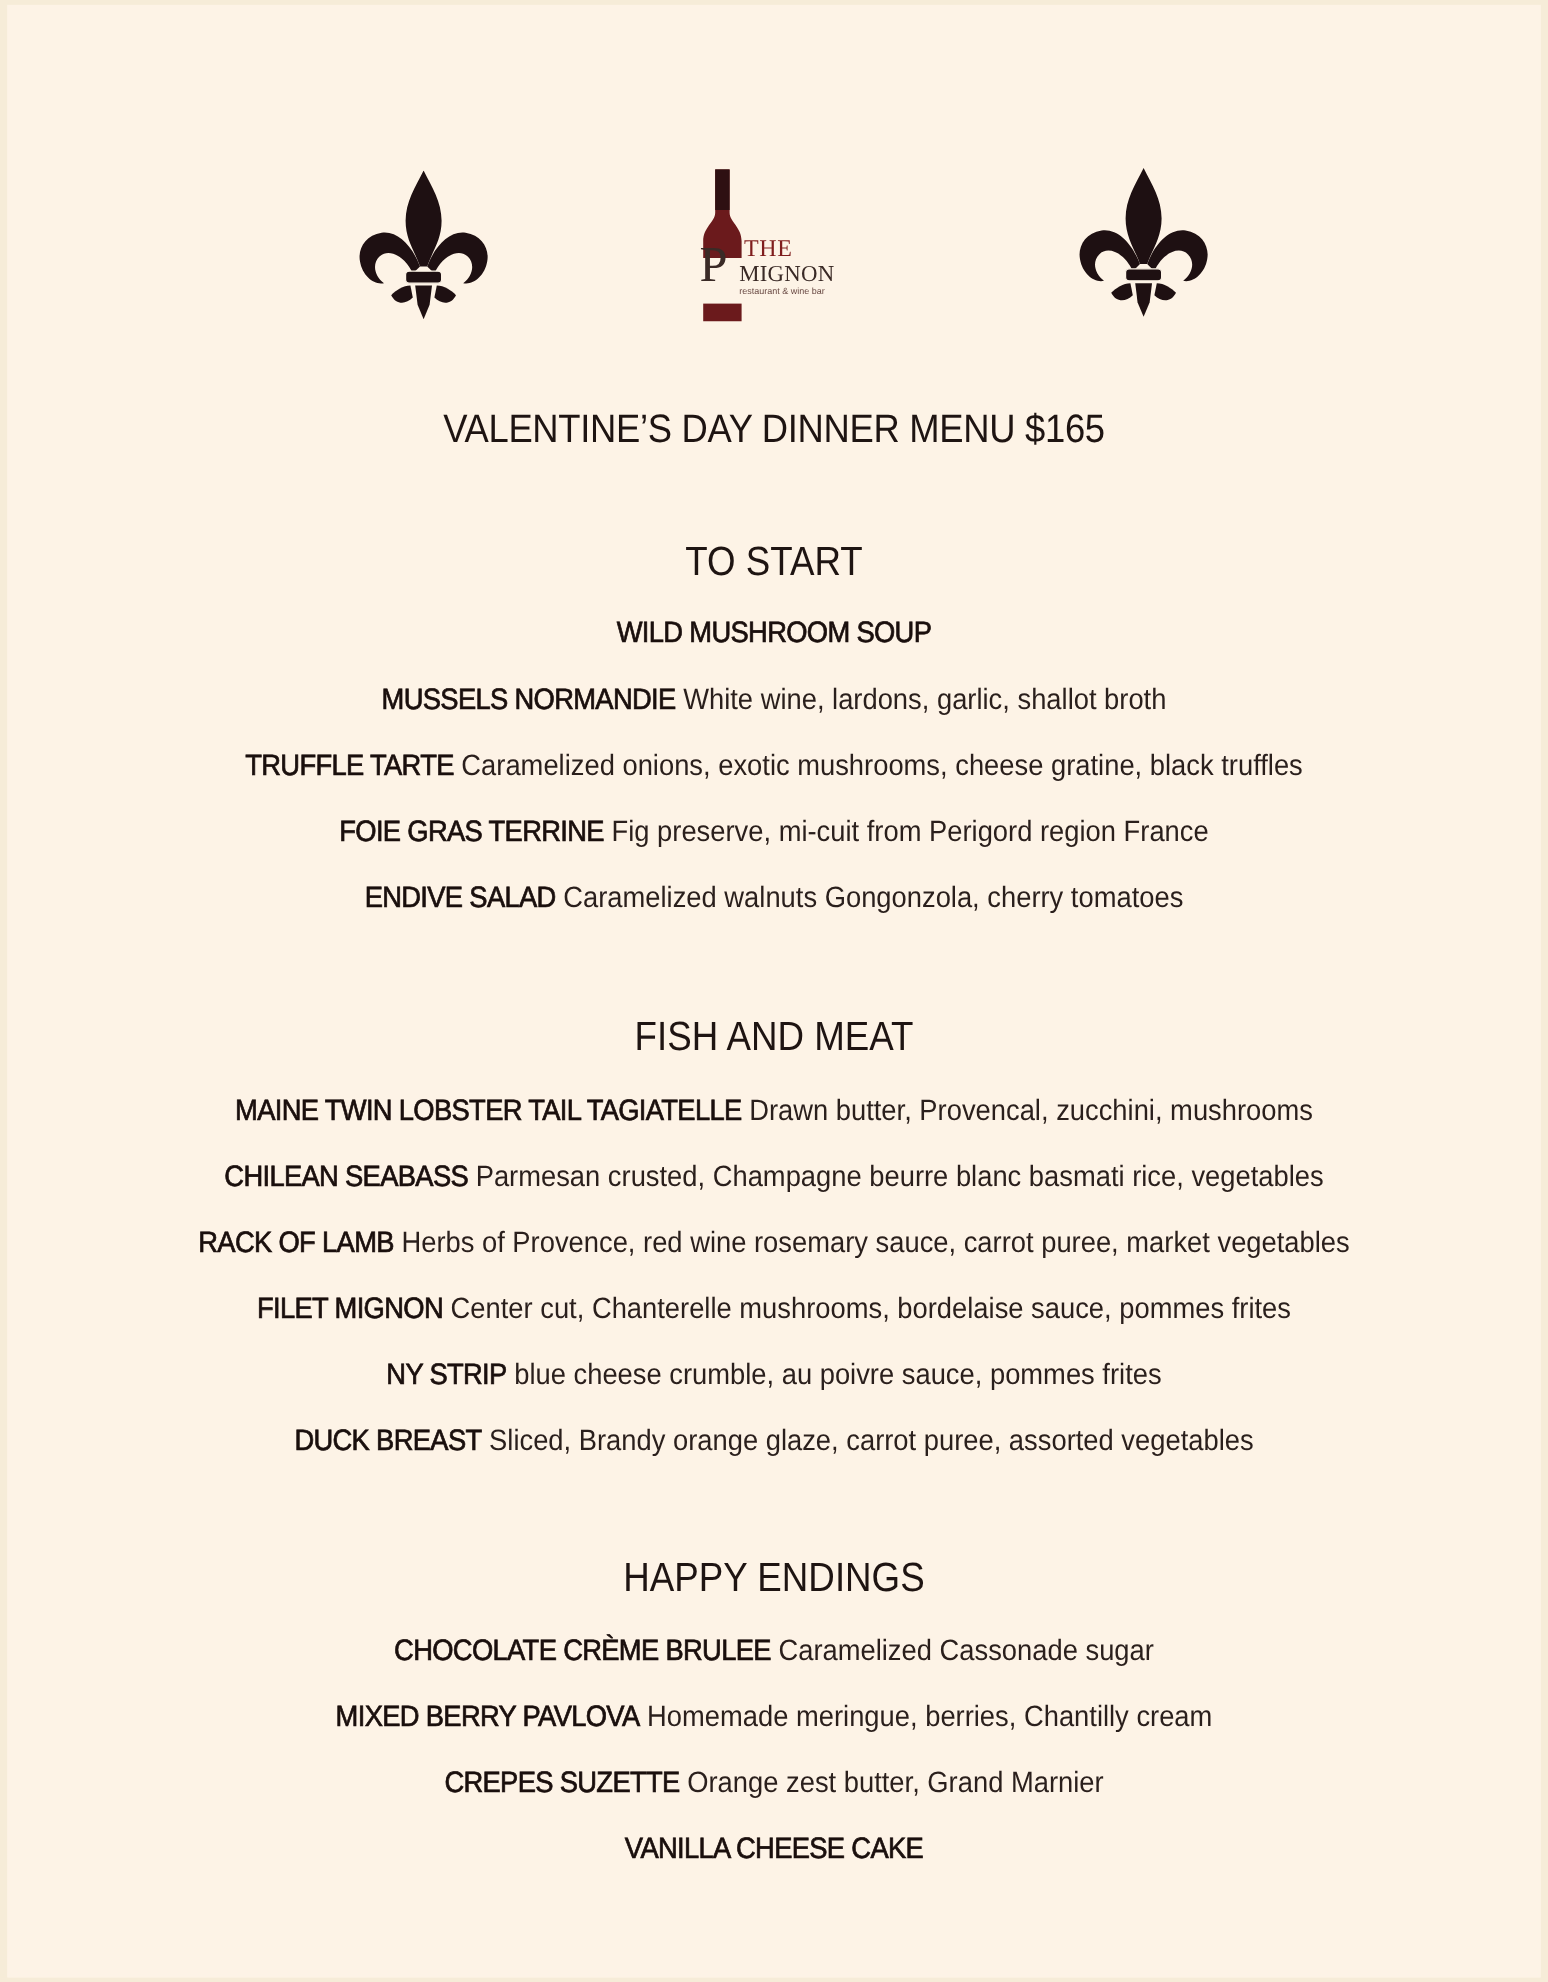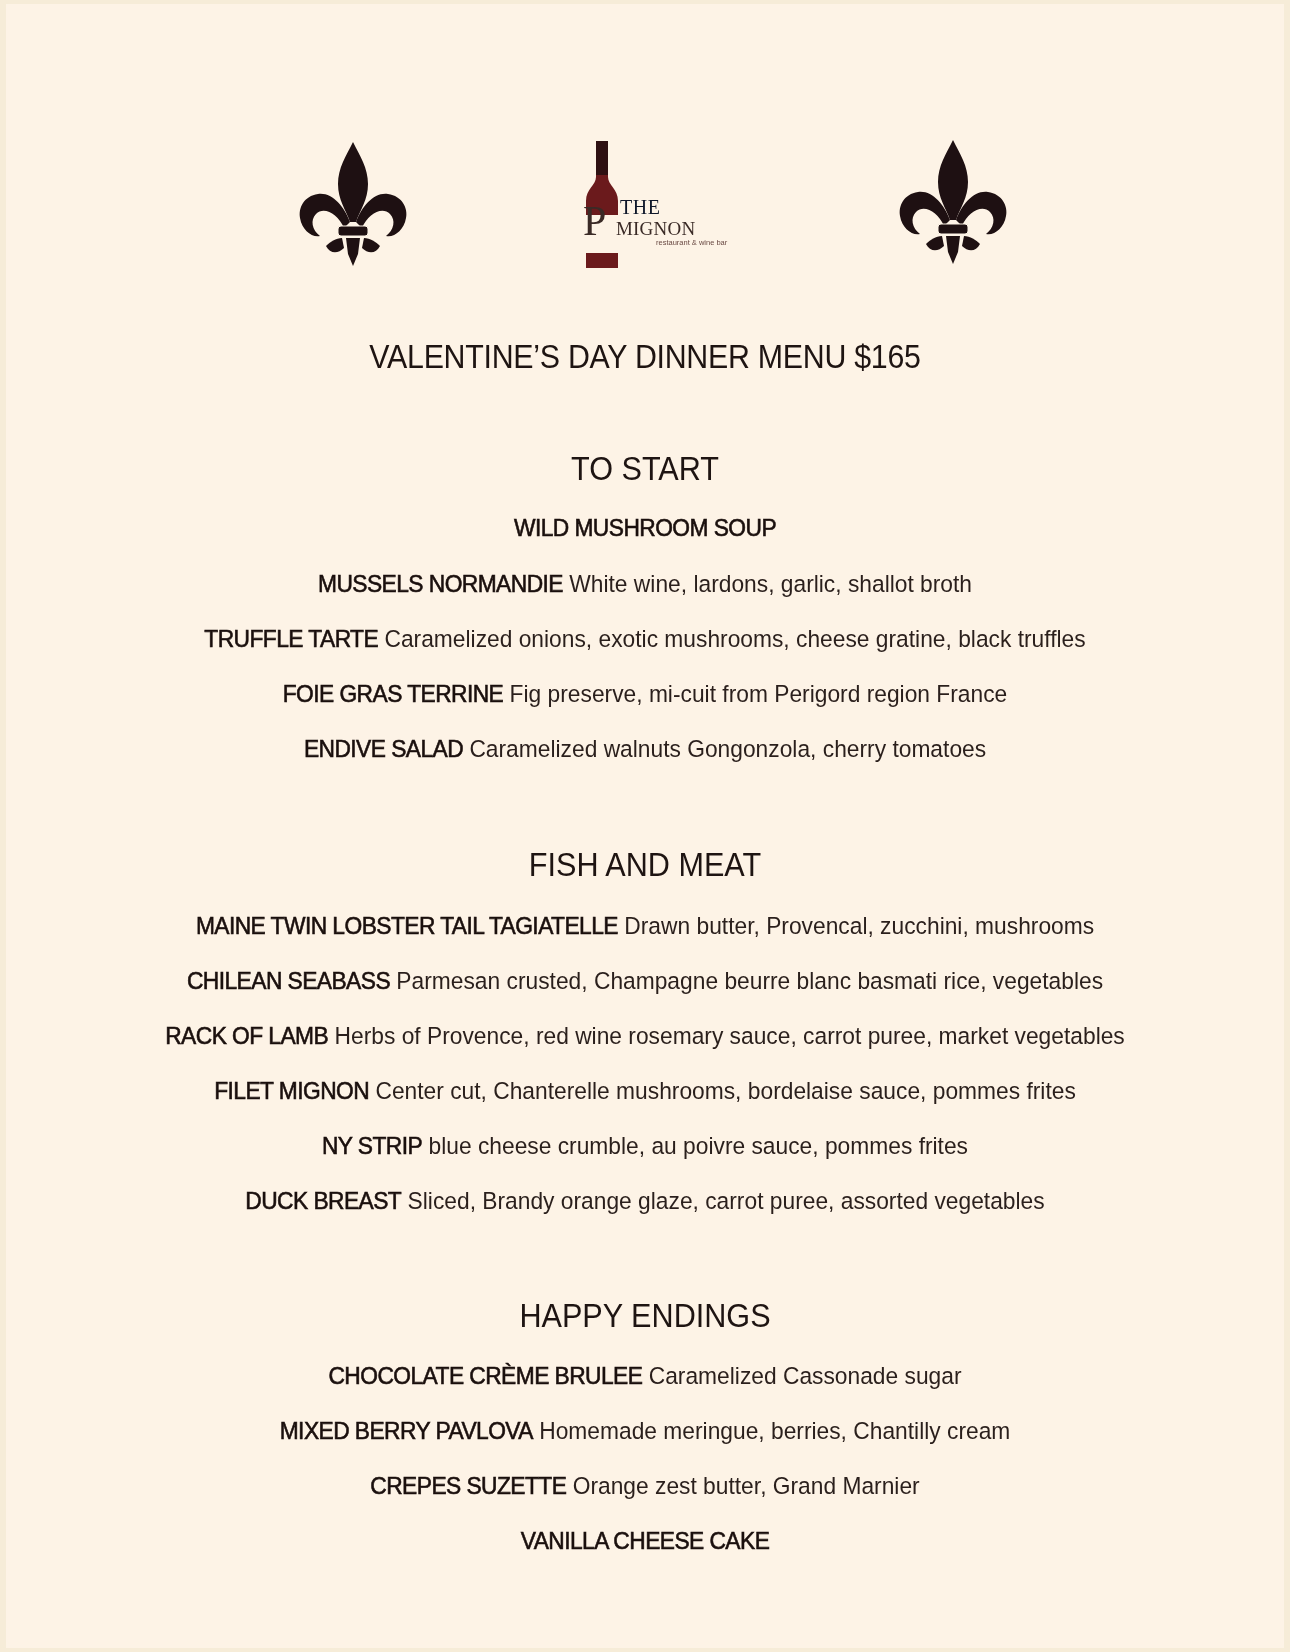--- a/index.html
+++ b/index.html
@@ -21,35 +21,35 @@
     white-space: nowrap; line-height: 1;
   }
   .title { font-size: 33px; letter-spacing: -0.3px; transform: scaleX(0.92); }
   .section { font-size: 34px; transform: scaleX(0.9); }
   .item { font-size: 24.5px; transform: scaleX(0.93); }
   .item .name { font-weight: normal; color: #1a0f0d; -webkit-text-stroke: 0.6px #1a0f0d; letter-spacing: -0.6px; }
   .item .desc { color: #2a1f1c; }
   .logo-text-the {
     position: absolute; left: 620px; top: 196px;
     font-family: "Liberation Serif", "DejaVu Serif", serif;
-    font-size: 20px; color: #0f172a; letter-spacing: 0.5px;
+    font-size: 20px; color: #7f1d1d; letter-spacing: 0.5px;
   }
   .logo-text-p {
     position: absolute; left: 583px; top: 200px;
     font-family: "Liberation Serif", "DejaVu Serif", serif;
     font-size: 42px; color: #3a2a26; line-height: 1;
   }
   .logo-text-parisian {
     position: absolute; left: 616px; top: 218px;
     font-family: "Liberation Serif", "DejaVu Serif", serif;
     font-size: 19px; color: #3a2a26; letter-spacing: 0.2px;
   }
   .logo-tagline {
     position: absolute; left: 616px; top: 238px;
-    font-size: 7.5px; color: #6a4a44; white-space: nowrap; margin-left: 40px;
+    font-size: 7.5px; color: #6a4a44; white-space: nowrap;
   }
 </style>
 </head>
 <body>
 
 <div class="page"></div>
 
 <svg class="abs" style="left:298px;top:142px" width="110" height="126" viewBox="0 0 110 126">
   <g fill="#1e1012">
     <path d="M55 0 C48 14 40 26 40 42 C40 58 48 68 52 80 L58 80 C62 68 70 58 70 42 C70 26 62 14 55 0 Z"></path>

